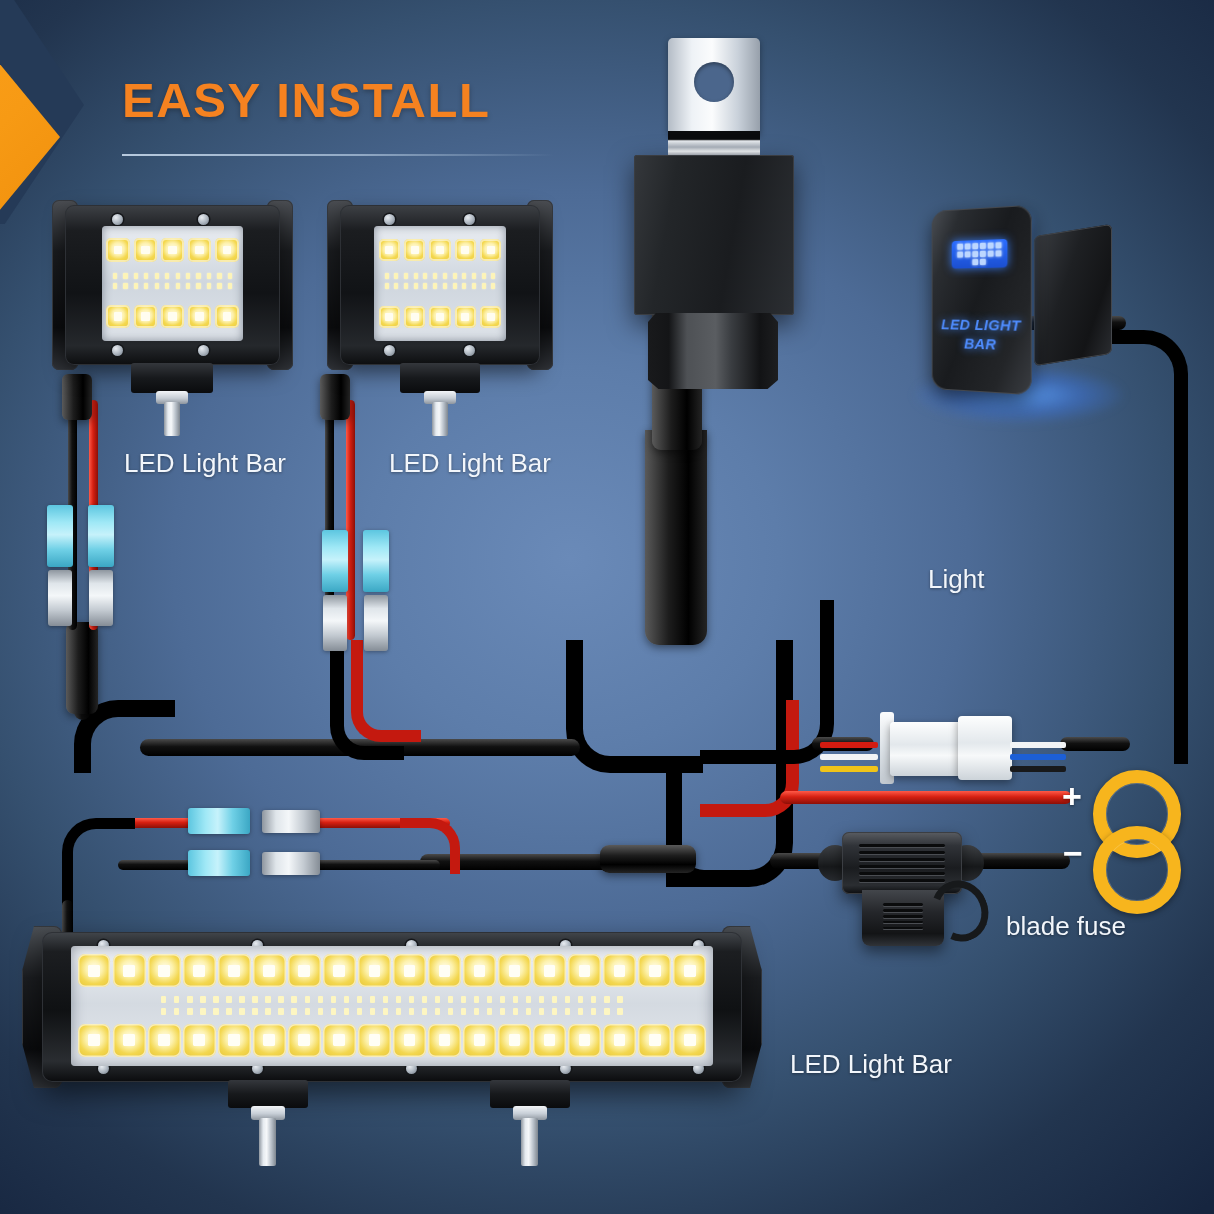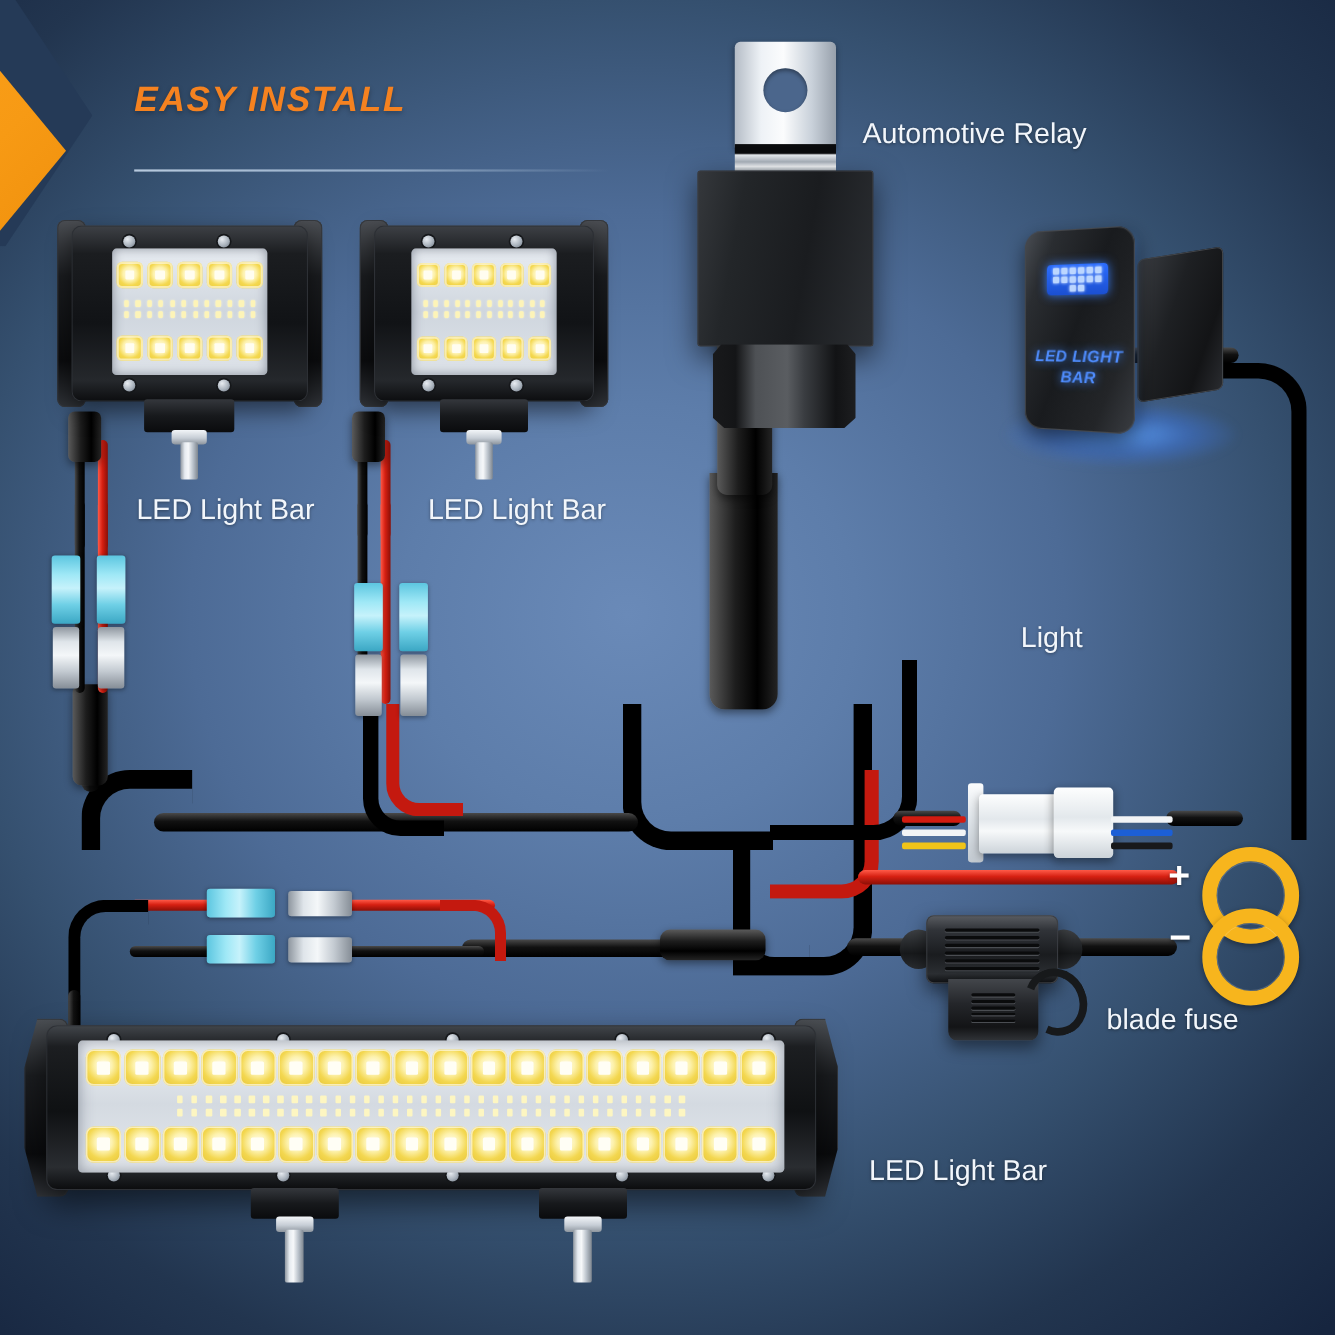--- a/index.html
+++ b/index.html
@@ -22,21 +22,21 @@
   }
   .chev-orange{
     position:absolute;left:-118px;top:42px;width:178px;height:190px;
     background:linear-gradient(135deg,#fba11c 0%,#f79a14 55%,#ef8f0c 100%);
     clip-path:polygon(0% 0%, 56% 0%, 100% 50%, 56% 100%, 0% 100%);
   }
 
   
   .headline{
     position:absolute;left:122px;top:72px;
-    font-size:32px;font-weight:bold;font-style:italic;
+    font-size:49px;font-weight:bold;
     letter-spacing:1.6px;color:#f58220;
     text-shadow:0 2px 5px rgba(0,0,0,.28);
     white-space:nowrap;
   }
   .rule{
     position:absolute;left:122px;top:154px;width:432px;height:2px;
     background:linear-gradient(90deg,#cfe0f2 0%,#9fb6d0 55%,rgba(160,185,212,0) 100%);
     opacity:.85;
   }
 
@@ -605,21 +605,20 @@
   <div class="podbracket" style="left:490px;top:1080px;width:80px;height:28px;"></div>
   <div class="bolthead" style="left:513px;top:1106px;width:34px;height:14px;"></div>
   <div class="bolt" style="left:521px;top:1118px;width:17px;height:48px;"></div>
   <div class="lbl" style="left:790px;top:1049px;">LED Light Bar</div>
 
   <div class="relay-tab" style="left:668px;top:38px;width:92px;height:96px;"></div>
   <div class="relay-hole" style="left:694px;top:62px;width:40px;height:40px;"></div>
   <div class="relay-stripe" style="left:668px;top:131px;width:92px;height:26px;"></div>
   <div class="relay-body" style="left:634px;top:155px;width:160px;height:160px;"></div>
   <div class="relay-boot" style="left:648px;top:313px;width:130px;height:76px;"></div>
-  <div class="lbl" style="left:784px;top:106px;">Automotive Relay</div>
 
   <div class="sw-wrap" style="left:928px;top:208px;width:190px;height:200px;">
     <div class="sw-glow"></div>
     <div class="sw-back"></div>
     <div class="sw-edge"></div>
     <div class="sw-face">
       <div class="sw-icon">
         <div class="dots">
           <i></i>
             <i></i>

